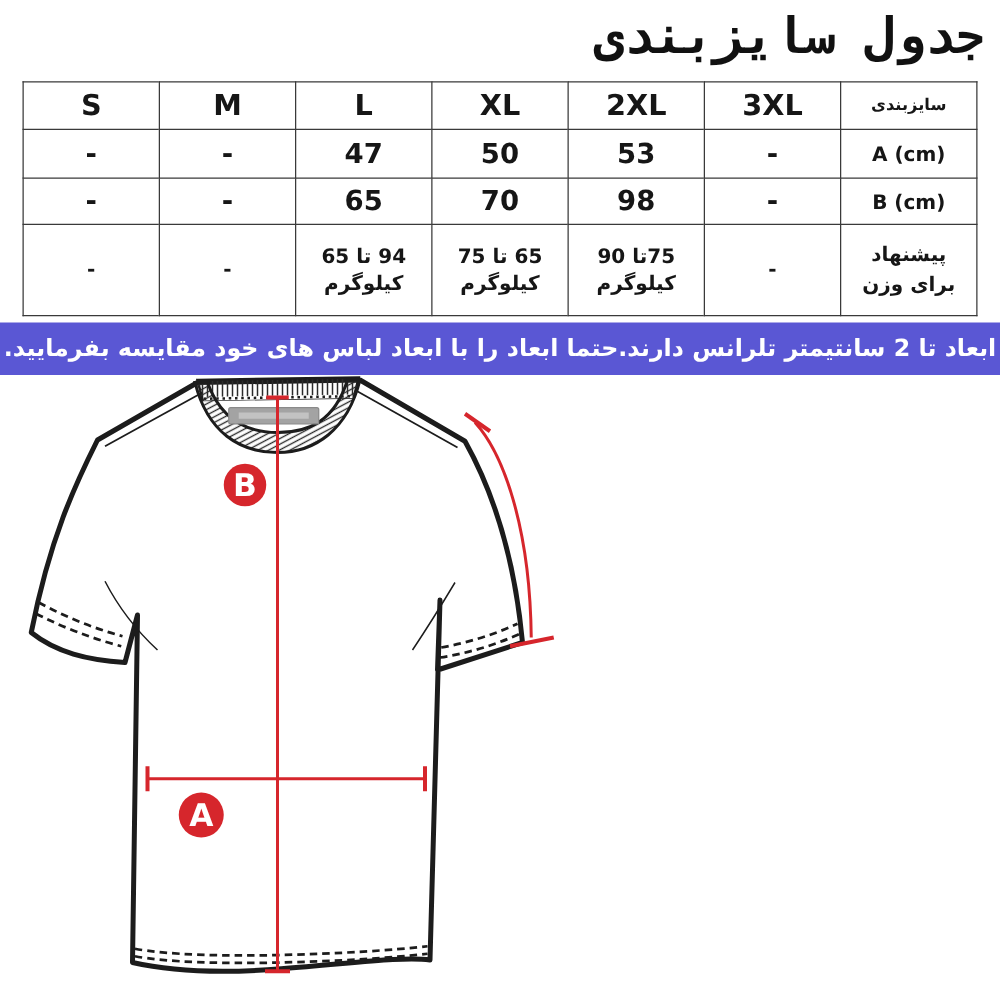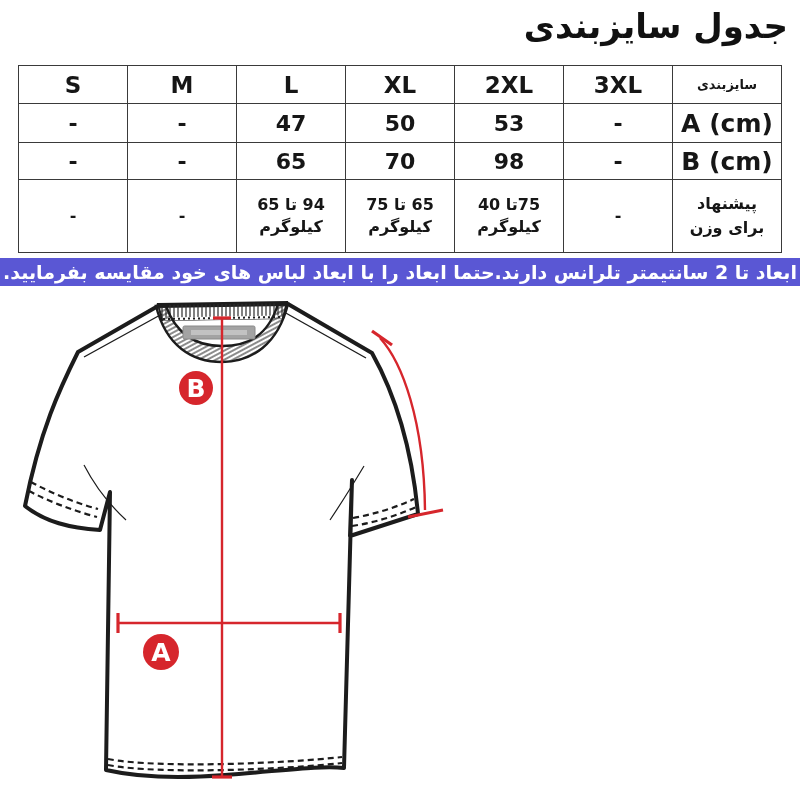--- a/index.html
+++ b/index.html
@@ -1,44 +1,44 @@
 <!DOCTYPE html>
 <html lang="fa" style="--accent-red: #d6262c; --banner-bg: #5a57d4; --text-ink: #141414;"><head>
 <meta charset="utf-8">
 <style>
   * { margin:0; padding:0; box-sizing:border-box; }
   body { font-family:"DejaVu Sans", sans-serif; background:#ffffff; }
   .canvas { position:relative; width:800px; height:800px; background:#ffffff; overflow:hidden; color:var(--text-ink,#141414); }
 
   .page-title{
     position:absolute; top:6px; right:12px; direction:rtl;
-    font-size:34px; font-weight:bold; color:#111; letter-spacing:0;
+    font-size:40px; font-weight:bold; color:#111; letter-spacing:0;font-family:Liberation Mono, monospace;
   }
 
   table.size-table{
     position:absolute; top:65px; left:18px; width:764px;
     border-collapse:collapse; table-layout:fixed; direction:rtl;
     background:#fff;
   }
   table.size-table td, table.size-table th{
     border:1.6px solid #3a3a3a; text-align:center; vertical-align:middle;
     font-weight:bold; color:#161616; padding:2px 4px;
   }
   table.size-table thead tr{ height:38px; }
   table.size-table thead th{ font-size:23px; }
   table.size-table thead th:first-child{ font-size:13px; }
   tr.row-a{ height:39px; } tr.row-b{ height:37px; }
   tr.row-a td, tr.row-b td{ font-size:22px; }
-  tr.row-a td:first-child, tr.row-b td:first-child{ font-size:25px; }
+  tr.row-a td:first-child, tr.row-b td:first-child{ font-size:16px; }
   tr.row-weight{ height:73px; }
   tr.row-weight td{ font-size:16px; line-height:1.35; }
   tr.row-weight td:first-child{ font-size:16px; line-height:1.5; }
 
   .tolerance-banner{
-    position:absolute; top:258px; left:0; width:800px; height:28px;
+    position:absolute; top:258px; left:0; width:800px; height:42px;
     background:var(--banner-bg,#5a57d4); color:#ffffff; direction:rtl;
     display:flex; align-items:center; justify-content:center;
     font-size:19px; font-weight:bold; white-space:nowrap;
   }
 
   .diagram-wrap{ position:absolute; top:300px; left:0; width:480px; height:490px; }
 
   .features{ position:absolute; top:0; left:0; }
 
   
@@ -81,21 +81,21 @@
         <td>-</td>
         <td>98</td>
         <td>70</td>
         <td>65</td>
         <td>-</td>
         <td>-</td>
       </tr>
       <tr class="row-weight">
         <td>پیشنهاد برای وزن</td>
         <td>-</td>
-        <td>75تا 40 کیلوگرم</td>
+        <td>75تا 90 کیلوگرم</td>
         <td>65 تا 75 کیلوگرم</td>
         <td>94 تا 65 کیلوگرم</td>
         <td>-</td>
         <td>-</td>
       </tr>
     </tbody>
   </table>
 
   <div class="tolerance-banner">
     <span>ابعاد تا 2 سانتیمتر تلرانس دارند.حتما ابعاد را با ابعاد لباس های خود مقایسه بفرمایید.</span>

